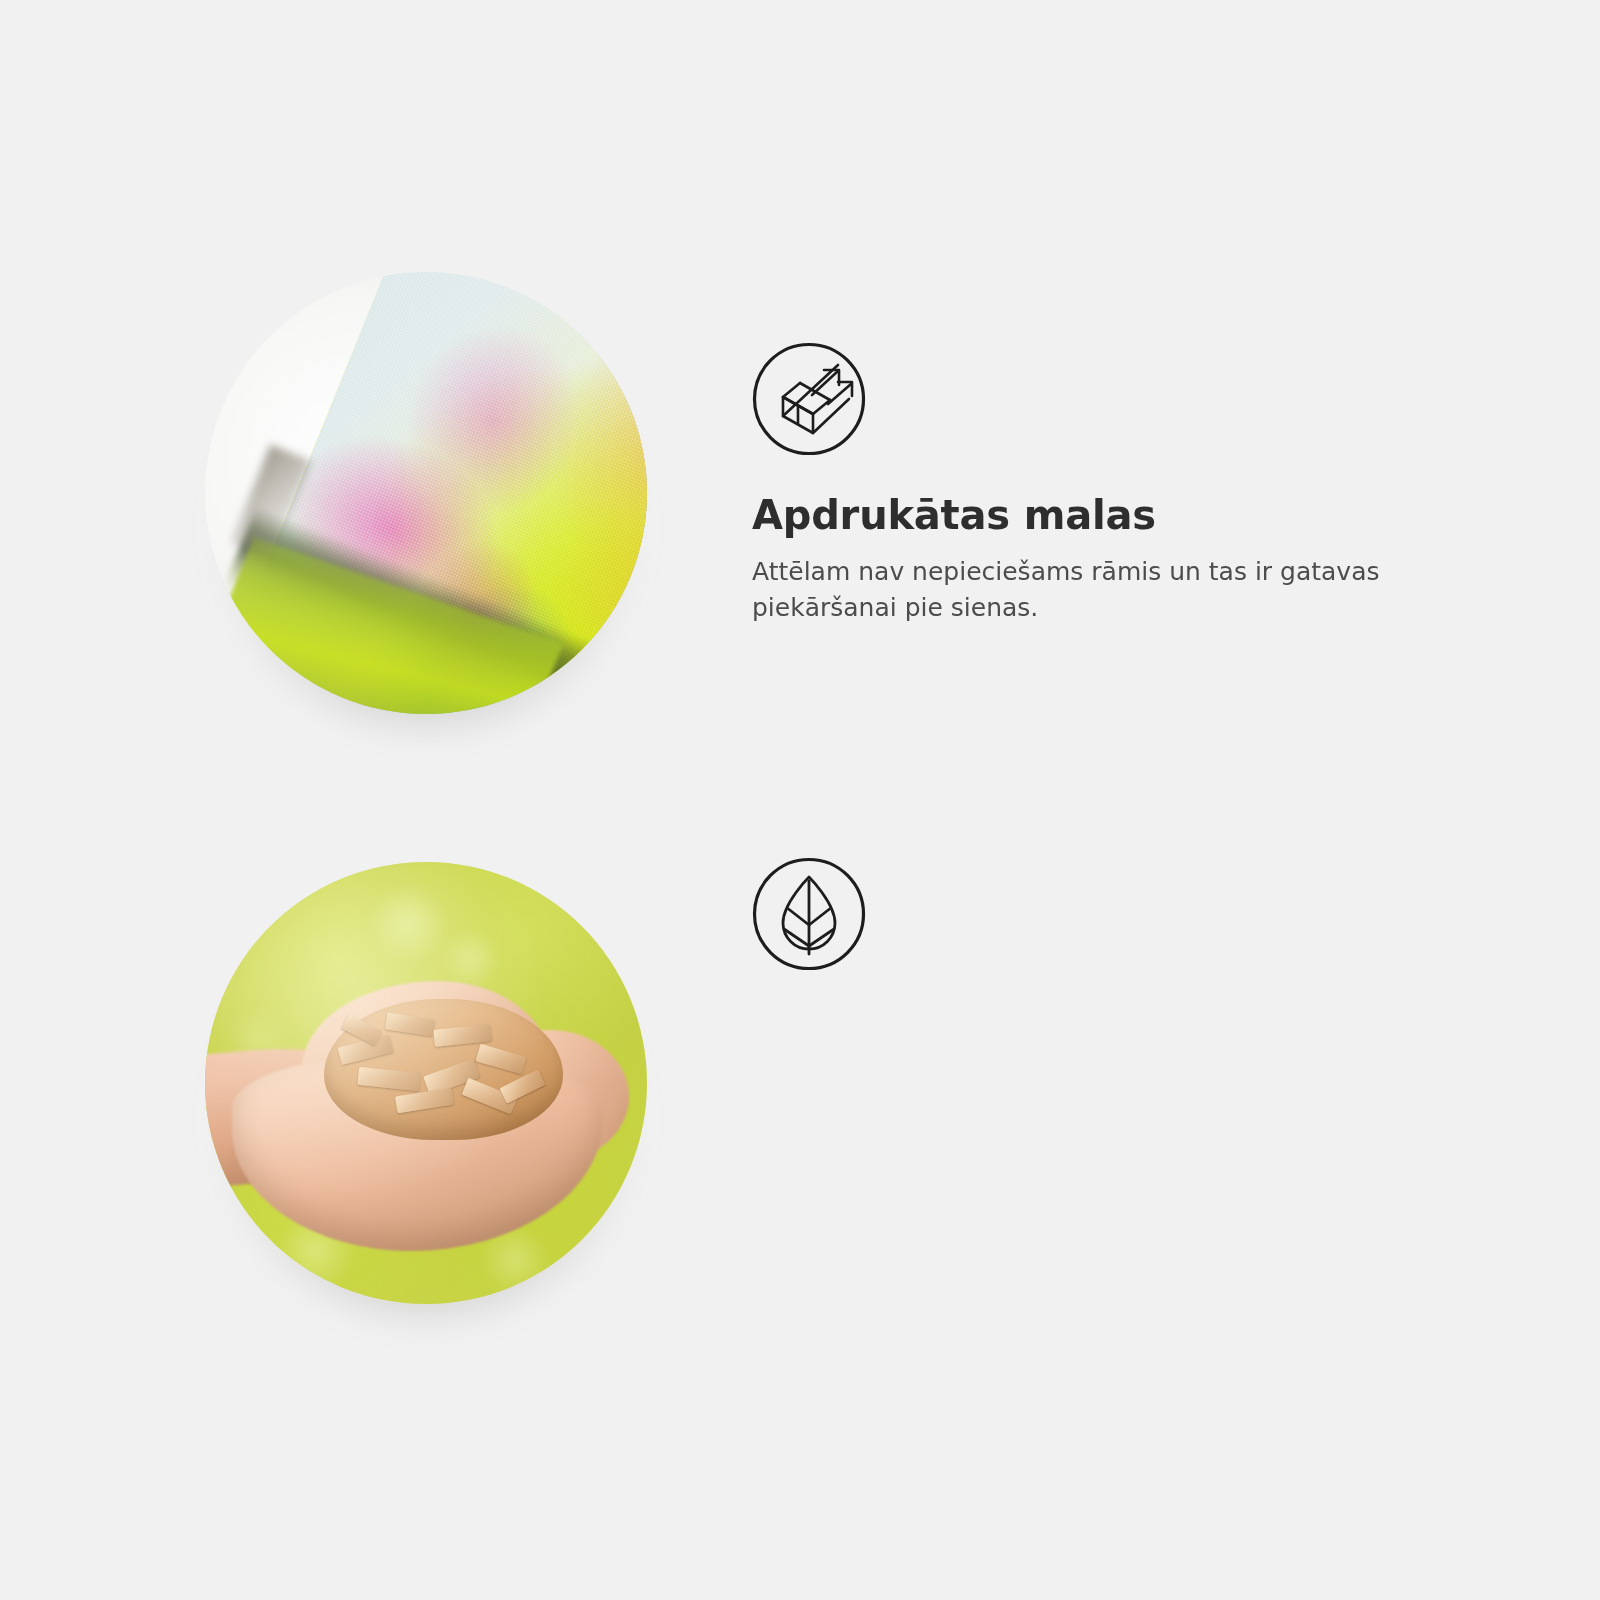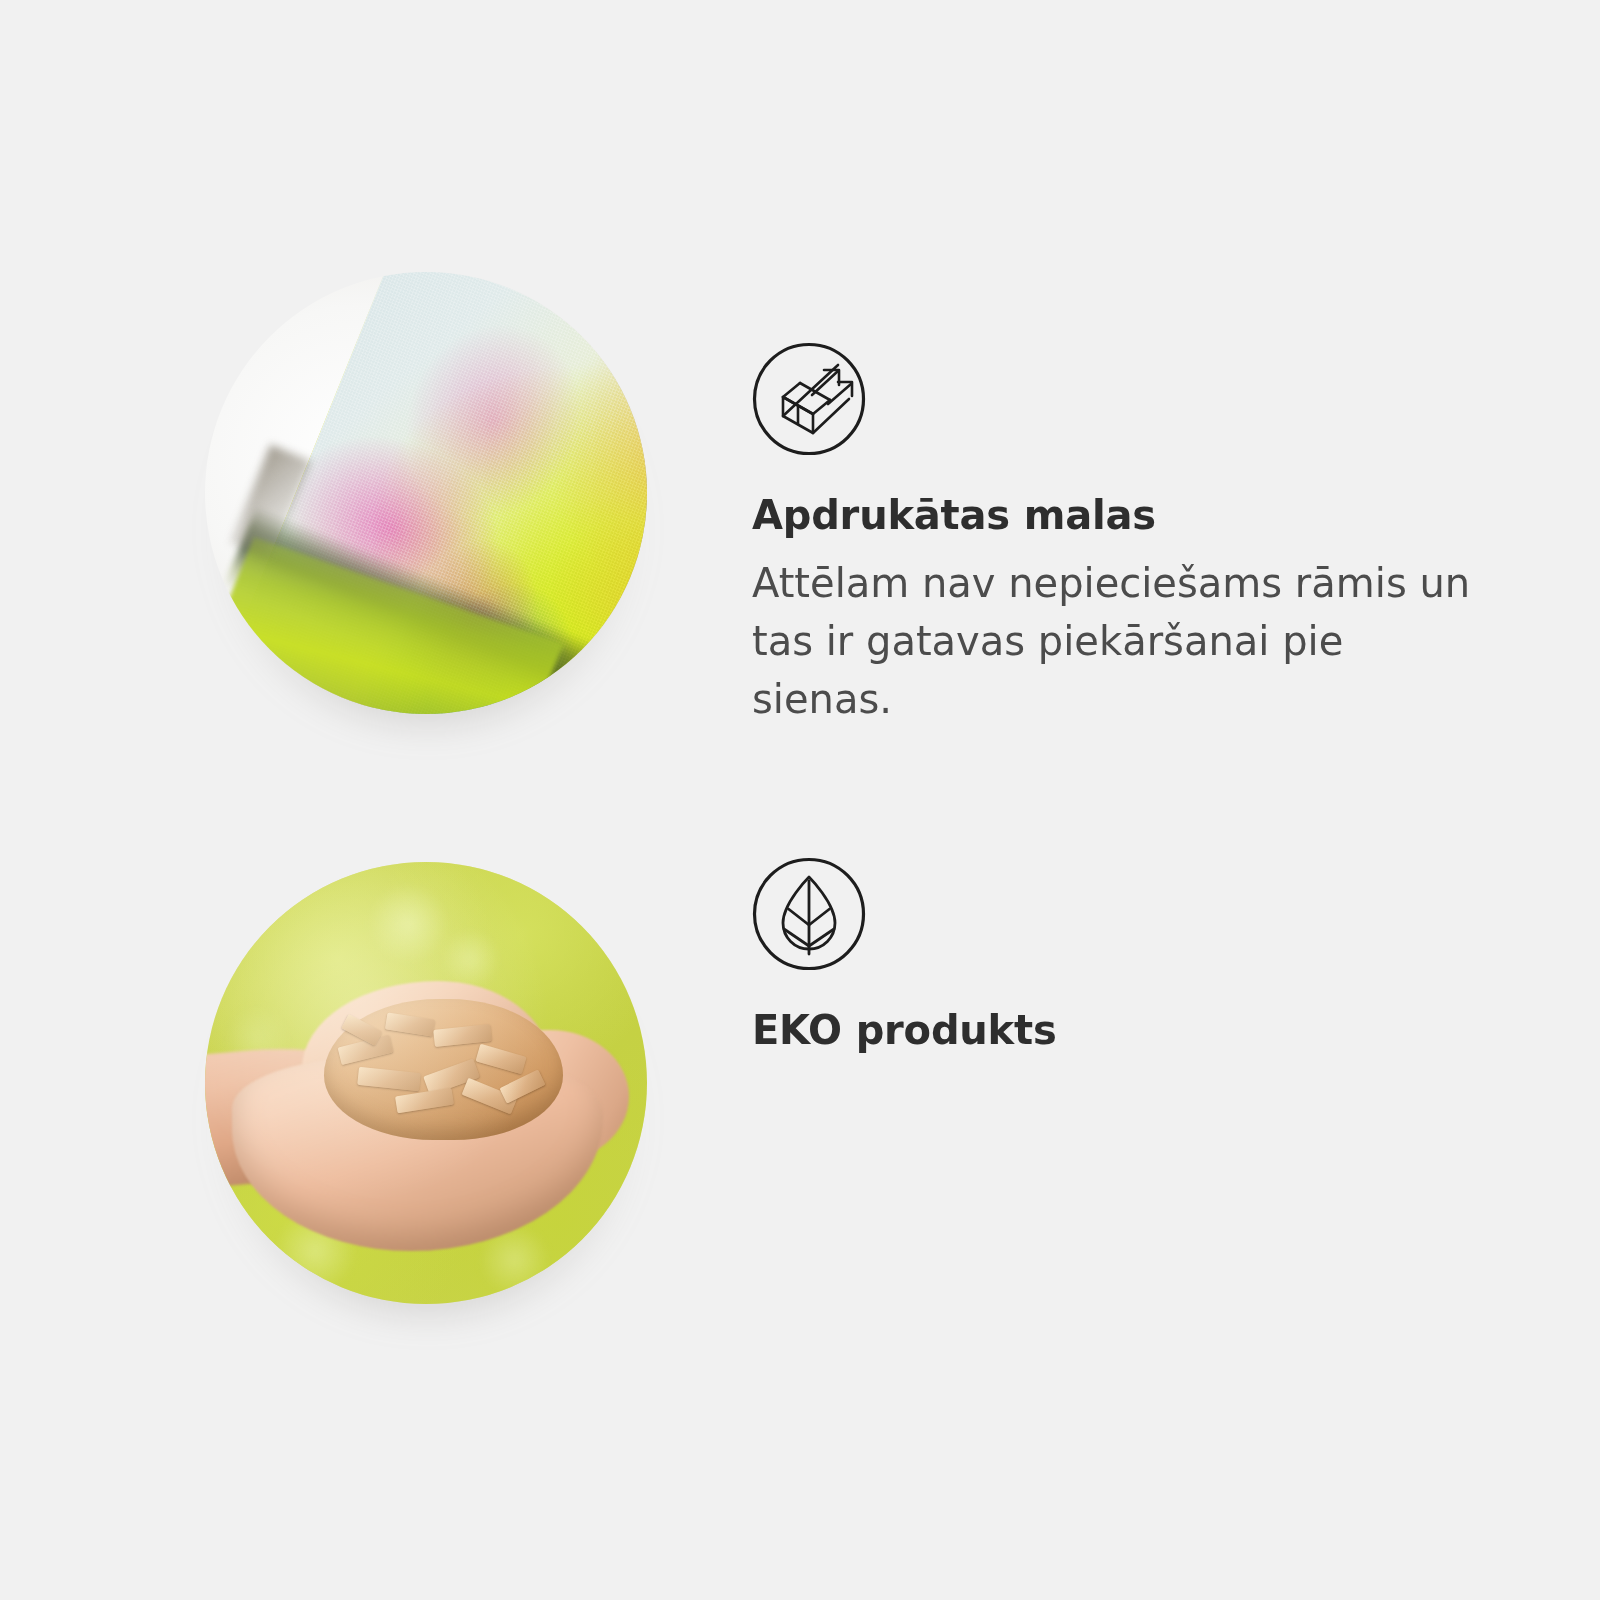--- a/index.html
+++ b/index.html
@@ -260,21 +260,21 @@
     margin-top: 36px;
     font-size: 40px;
     font-weight: 700;
     letter-spacing: -0.2px;
     color: #2e2e2e;
     line-height: 1.15;
   }
 
   .feature-desc {
     margin-top: 16px;
-    font-size: 40px;
+    font-size: 25px;
     font-weight: 400;
     line-height: 1.45;
     color: #4c4c4c;
     max-width: 720px;
   }
 
   #feature-0 .content { top: 82px; }
   #feature-1 .content { top: 7px; }
 </style>
 </head>
@@ -369,17 +369,16 @@
                      C31 46 57 20 57 20 Z"></path>
 
             <path d="M57 24 L57 97"></path>
 
             <path d="M36.5 52 L57 68 L77.5 52"></path>
 
             <path d="M32 72 L57 89 L82 72"></path>
           </g>
         </svg>
       </div>
-      <h2 class="feature-title">EKO produkts</h2>
     </div>
   </section>
 
 </div>
 
 </body></html>

